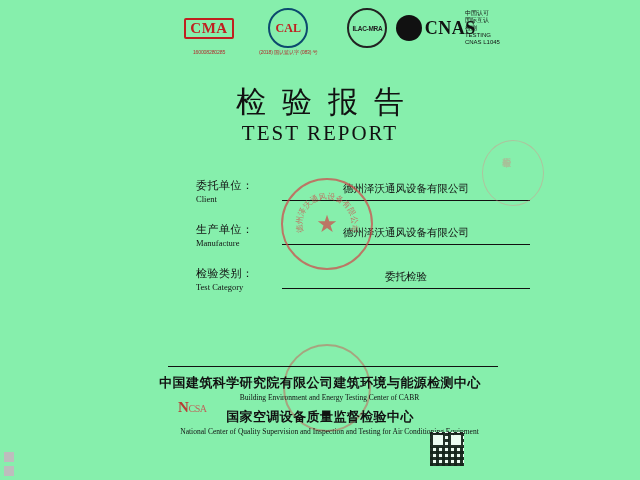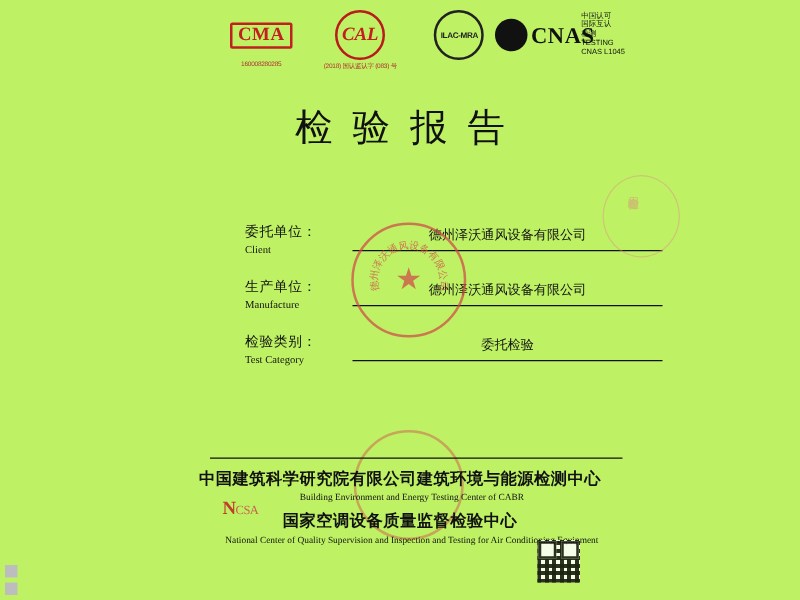--- a/index.html
+++ b/index.html
@@ -11,21 +11,21 @@
     width: 640px;
     height: 480px;
     overflow: hidden;
     font-family: "Liberation Serif", serif;
     color: #111;
   }
   .page {
     position: relative;
     width: 640px;
     height: 480px;
-    background: #bef264;
+    background: #86efac;
   }
 
   
   .logos {
     position: absolute;
     top: 10px;
     left: 170px;
     width: 330px;
     height: 62px;
     display: flex;
@@ -63,29 +63,28 @@
     font-size: 15px;
     padding: 1px 4px 1px 4px;
     letter-spacing: 0.5px;
     border-radius: 2px;
     line-height: 1;
   }
   .cal-circle {
     width: 36px;
     height: 36px;
     border-radius: 50%;
-    border: 2px solid #b91c1c;
+    border: 2px solid #0c4a6e;
     color: #c02020;
     display: flex;
     align-items: center;
     justify-content: center;
     font-family: "Liberation Serif", serif;
     font-weight: bold;
-    font-size: 15px;
-    font-style: italic;
+    font-size: 12px;
   }
   .ilac-circle {
     width: 36px;
     height: 36px;
     border-radius: 50%;
     border: 2px solid #222;
     color: #222;
     display: flex;
     align-items: center;
     justify-content: center;
@@ -389,20 +388,21 @@
     <div class="cnas-text" style="margin-top:0">
       <div>中国认可</div>
       <div>国际互认</div>
       <div>检测</div>
       <div>TESTING</div>
       <div>CNAS L1045</div>
     </div>
   </div>
 
   <div class="title-cn">检验报告</div>
+  <div class="title-en">TEST REPORT</div>
 
   <div class="fields">
 
 
     <div class="field-row">
       <div class="field-label">
         <div class="label-cn">委托单位：</div>
         <div class="label-en">Client</div>
       </div>
       <div class="field-value">德州泽沃通风设备有限公司</div>

